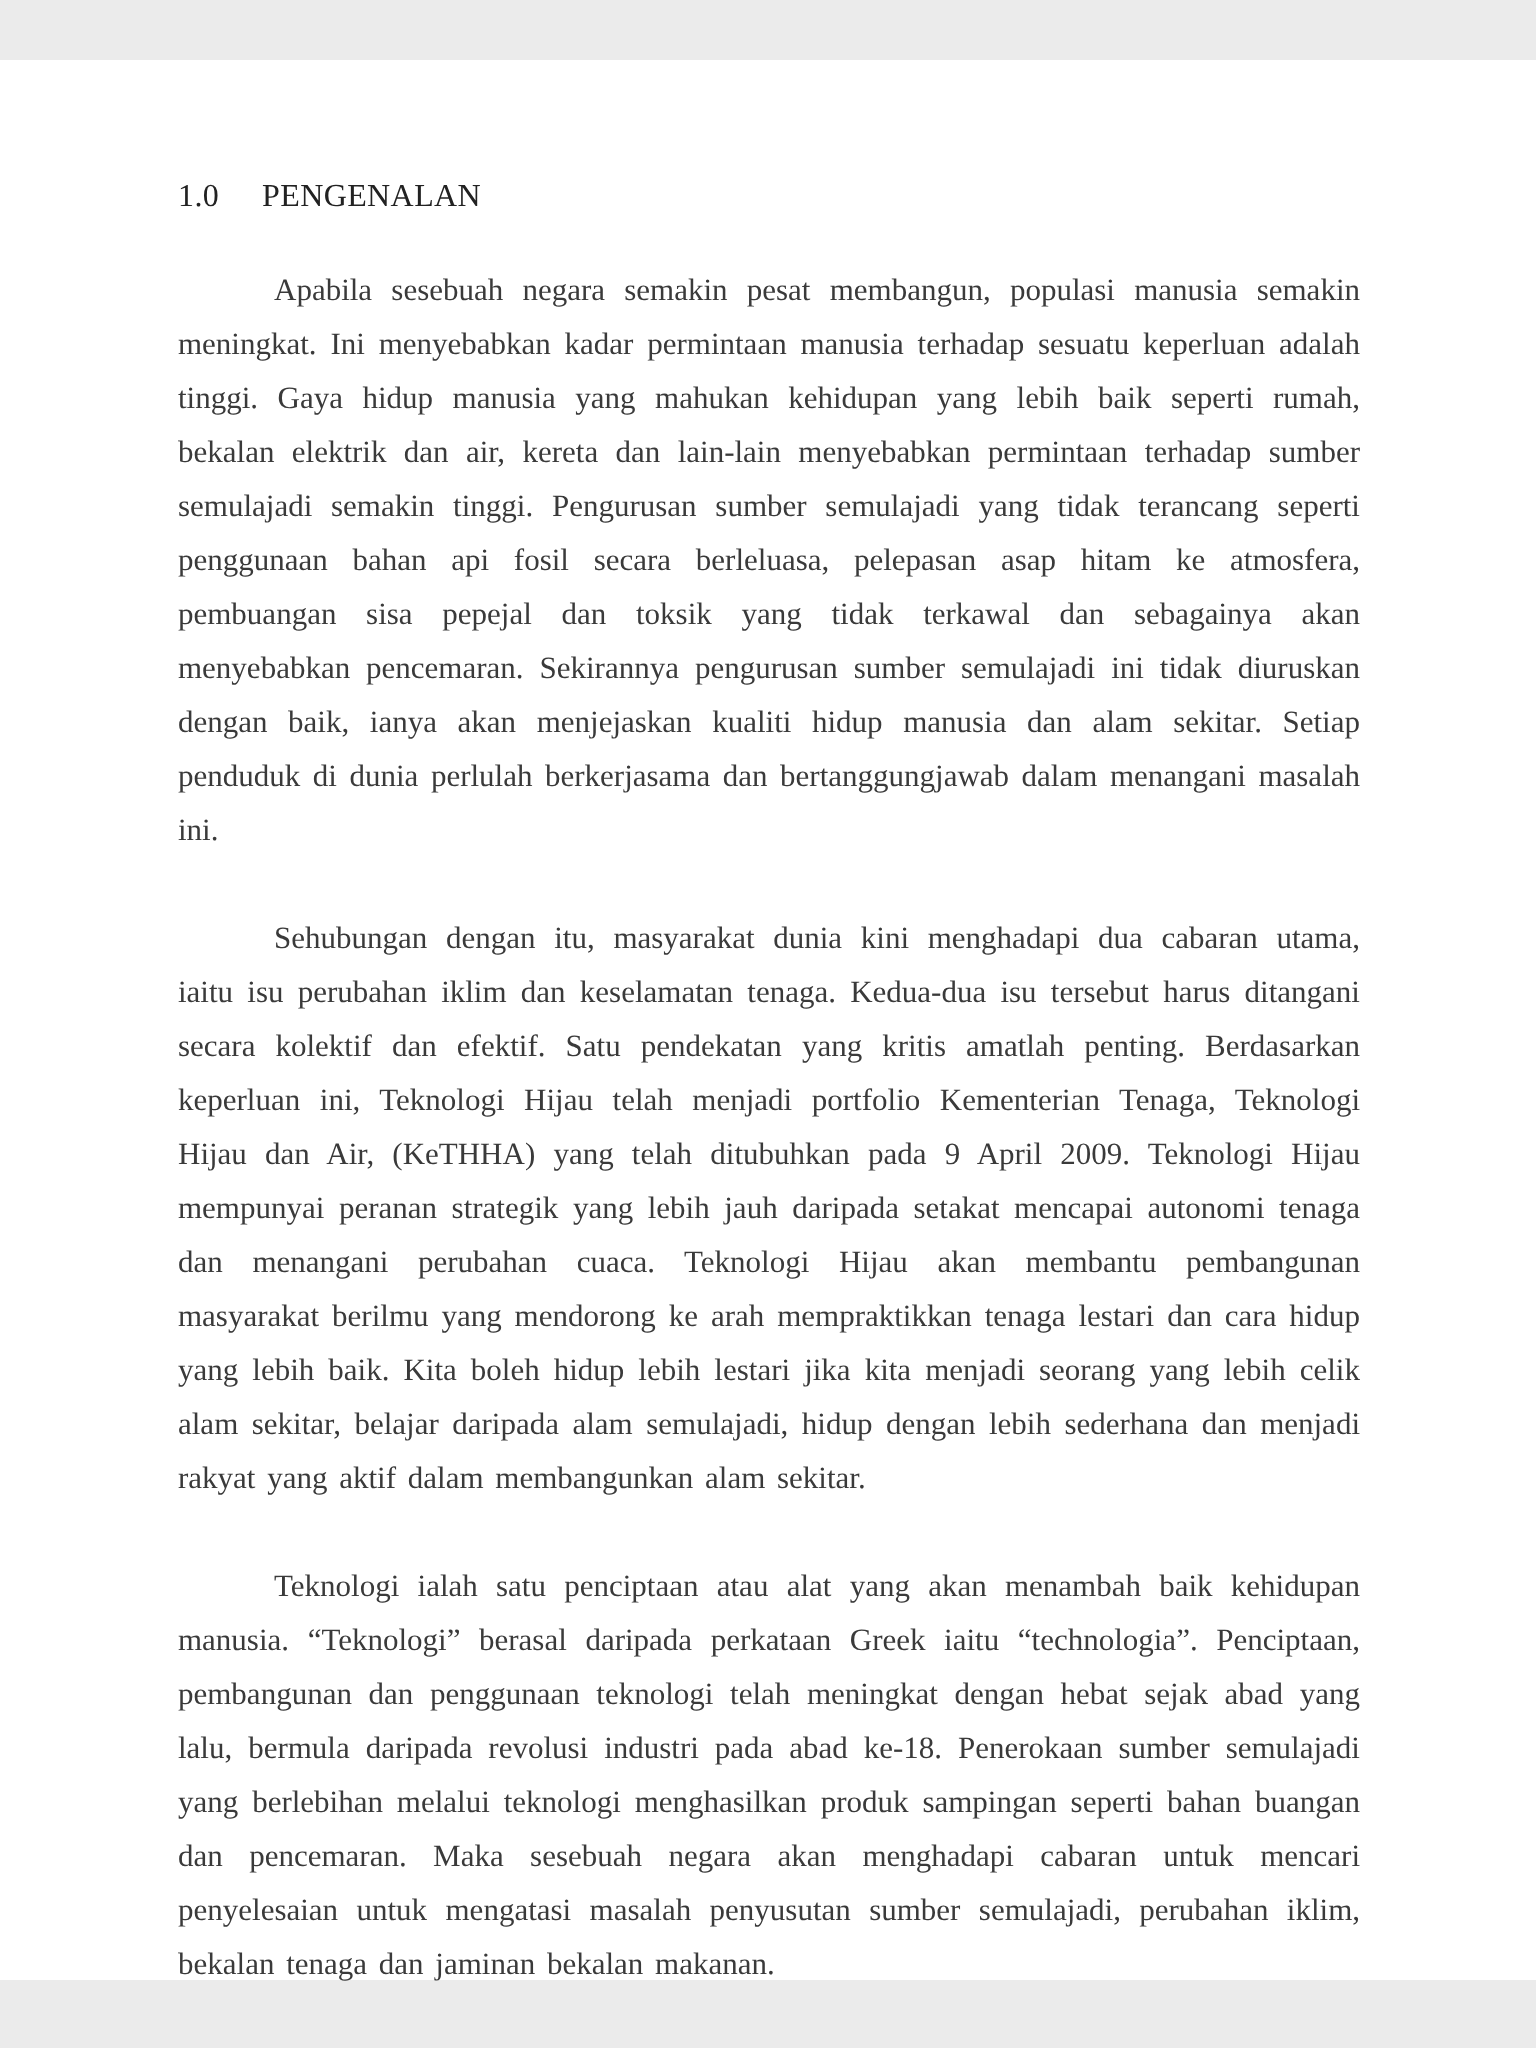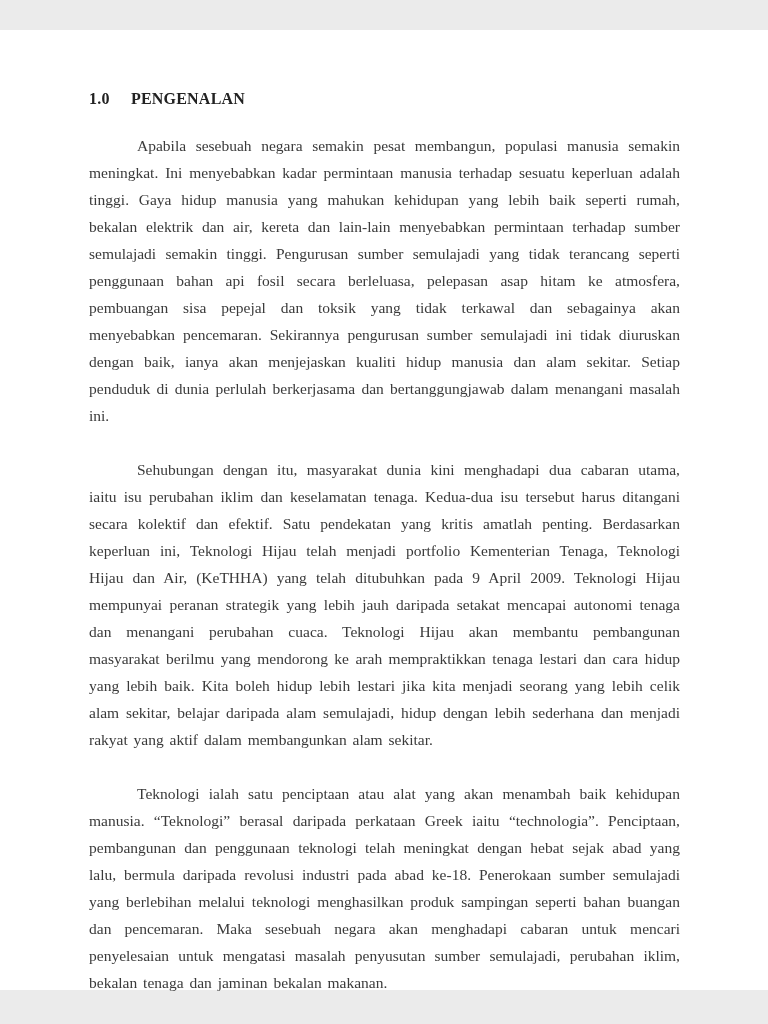--- a/index.html
+++ b/index.html
@@ -29,21 +29,21 @@
     left: 0;
     width: 768px;
     height: 960px;
     background: #ffffff;
     padding: 60px 88px 0 89px;
     color: #3a3a3a;
   }
   .heading {
     display: flex;
     align-items: baseline;
-    font-weight: bold;
+    font-weight: normal;
     font-size: 16px;
     color: #222222;
     margin-bottom: 24px;
     letter-spacing: 0.2px;
   }
   .heading .num { width: 42px; }
   .body-text {
     font-size: 15.5px;
     line-height: 27px;
     text-align: justify;

